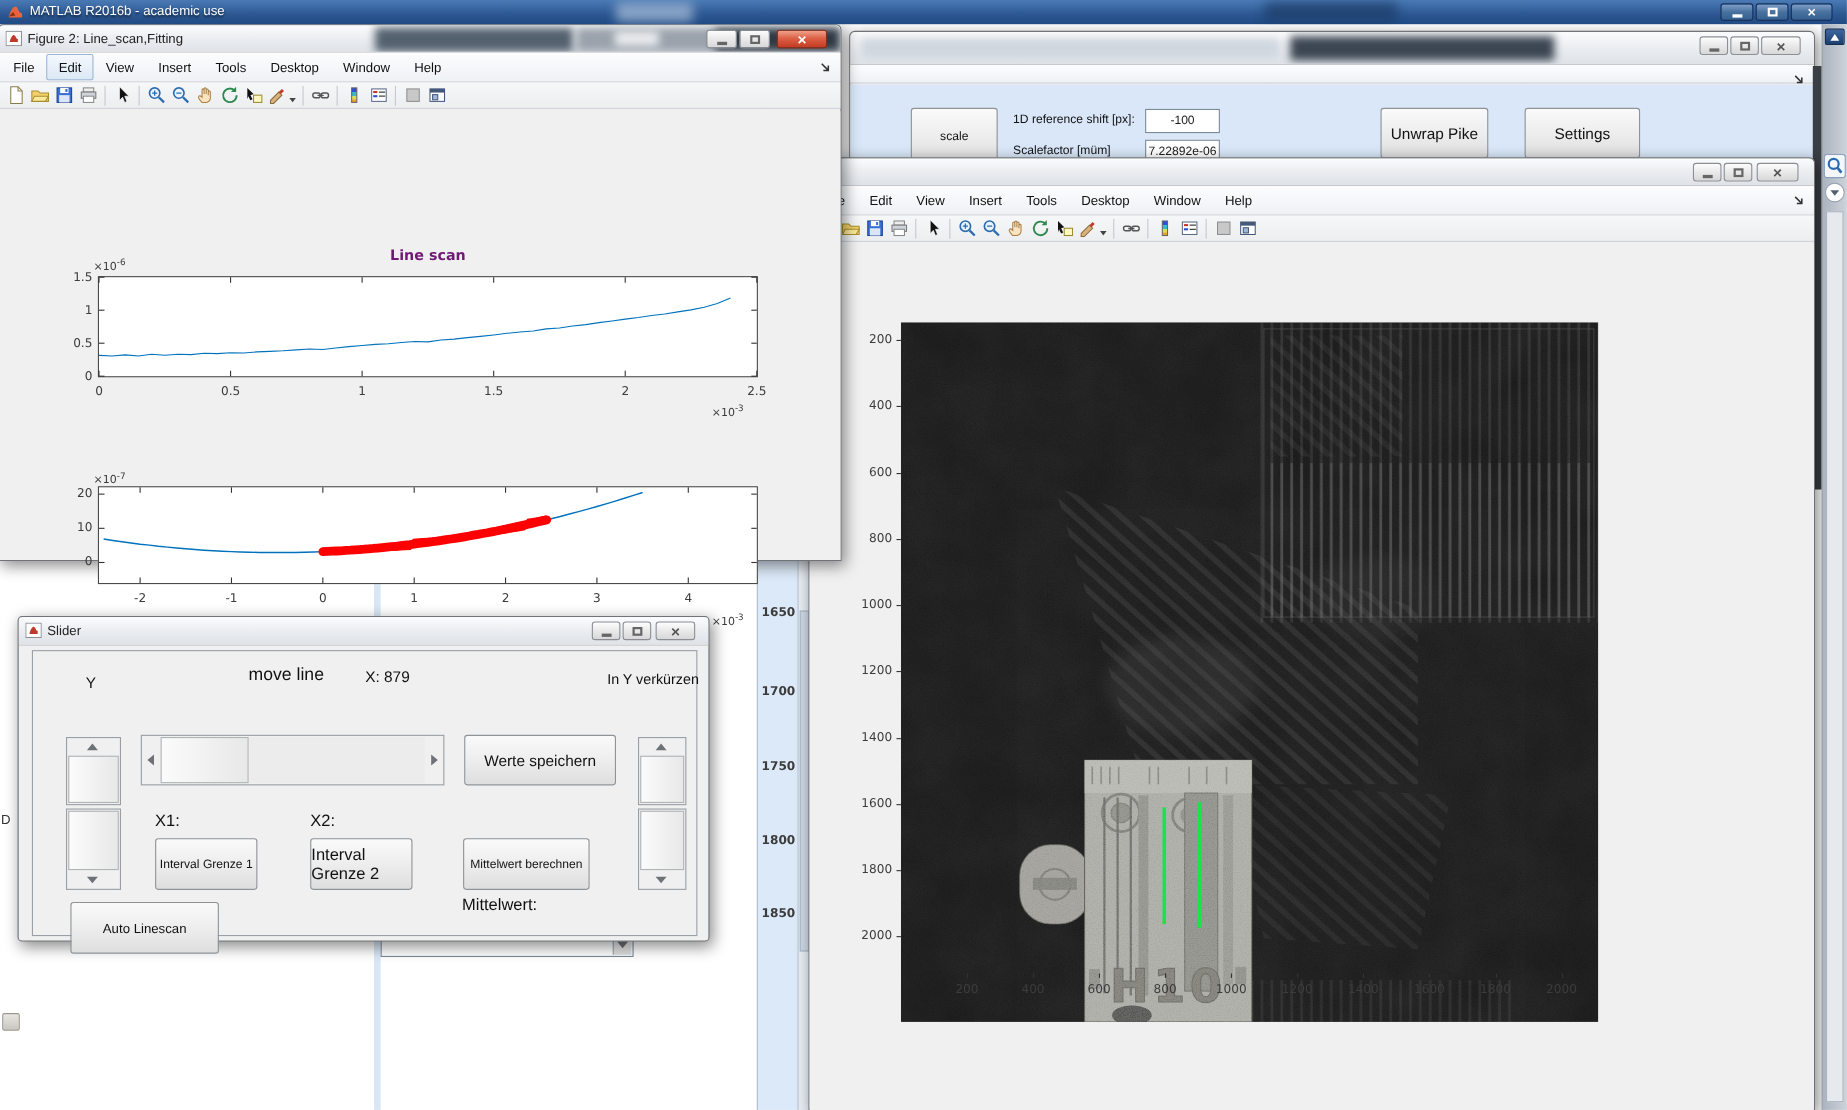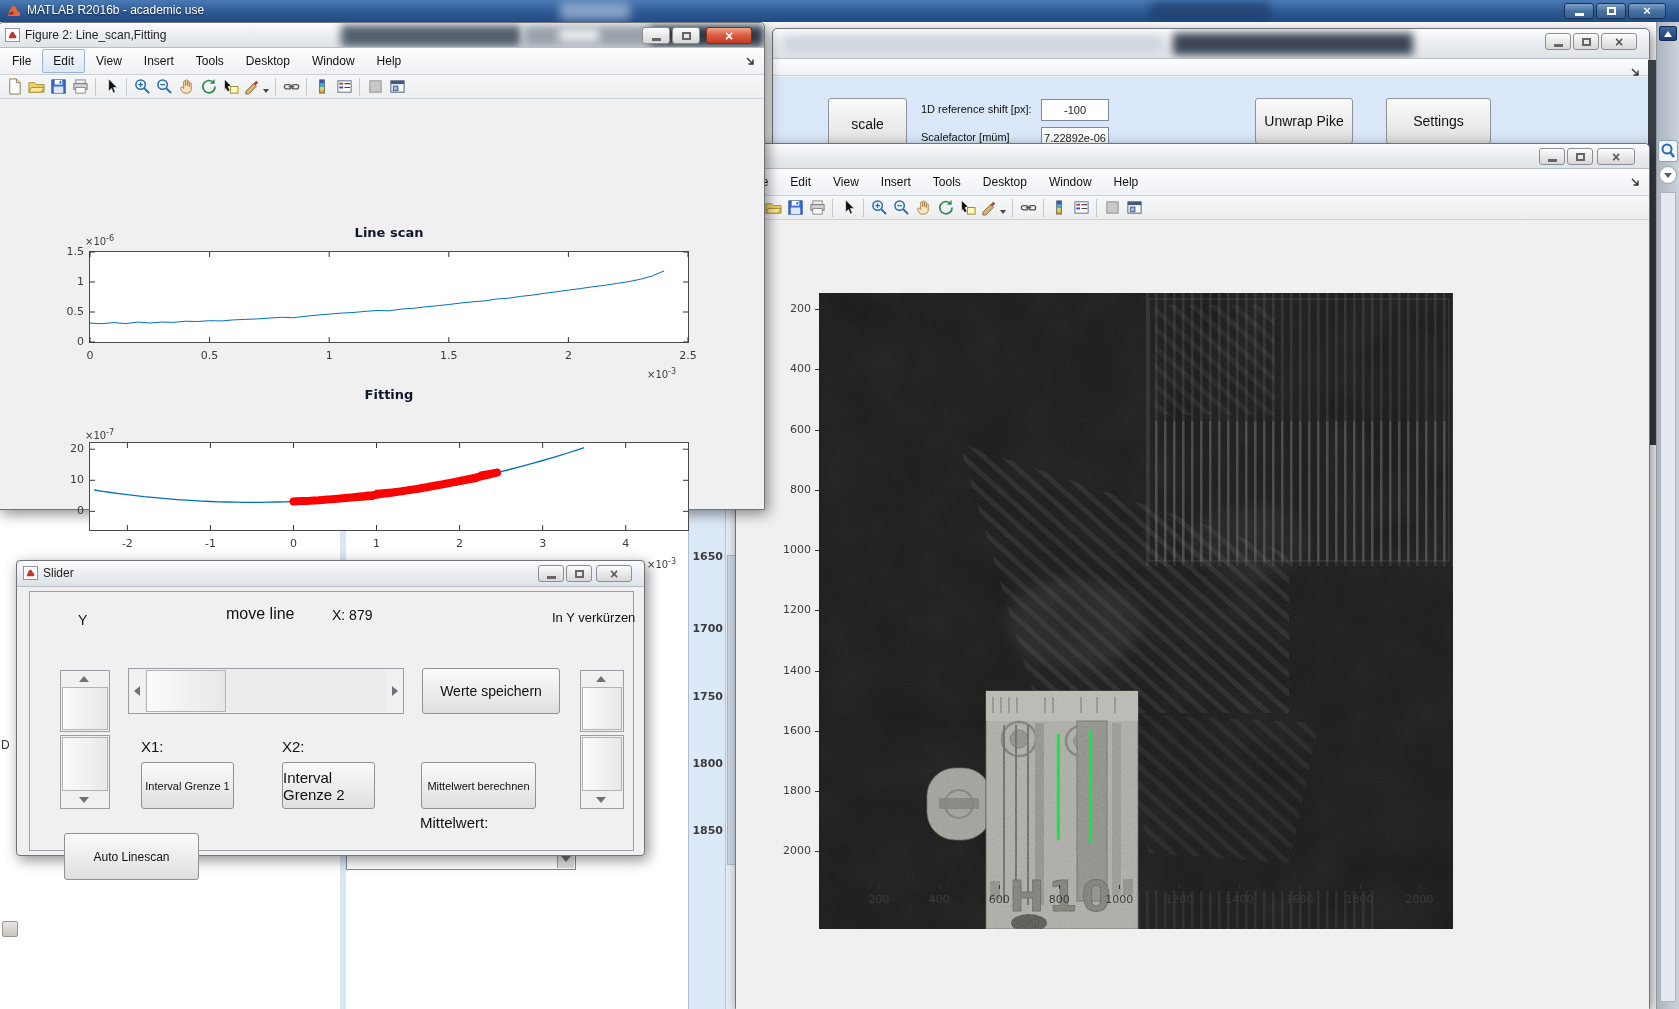--- a/index.html
+++ b/index.html
@@ -54,21 +54,21 @@
   .tbi svg { width:17px; height:17px; }
   .tb-sep { width:1px; height:18px; background:#c6c9cd; margin:0 3px; }
   .tb-caret { width:0; height:0; border-left:3px solid transparent; border-right:3px solid transparent; border-top:4px solid #444; margin:8px 1px 0 -1px; }
 
   
   .fig-canvas { position:absolute; background:#f0f0f0; }
   .axes { position:absolute; background:#fff; border:1px solid #4a4a4a; overflow:visible; }
   .axes svg { position:absolute; left:0; top:0; overflow:visible; }
   .tick-xlabel { position:absolute; width:44px; text-align:center; font-family:"DejaVu Sans",sans-serif; font-size:11px; color:#3c3c3c; }
   .tick-ylabel { position:absolute; width:42px; text-align:right; font-family:"DejaVu Sans",sans-serif; font-size:11px; color:#3c3c3c; }
-  .plot-title { position:absolute; text-align:center; font-family:"DejaVu Sans",sans-serif; font-weight:bold; font-size:13px; color:#0f172a; }
+  .plot-title { position:absolute; text-align:center; font-family:"DejaVu Sans",sans-serif; font-weight:bold; font-size:13px; color:#701a75; }
   .exp-label { position:absolute; font-family:"DejaVu Sans",sans-serif; font-size:10px; color:#3c3c3c; }
   .exp-label sup { font-size:8px; }
 
   
   .uibtn { position:absolute; border:1px solid #8f9396; border-radius:3px;
     background:linear-gradient(#fafafa,#ececec 55%,#dedede); display:flex; align-items:center; justify-content:center;
     font-size:12px; color:#111; }
   .uifield { position:absolute; background:#fff; border:1px solid #7a8a99; display:flex; align-items:center; justify-content:center; font-size:11px; }
   .uilabel { position:absolute; font-size:11px; color:#111; white-space:nowrap; }
   .vscroll { position:absolute; border:1px solid #9a9ea2; background:#f0f0f0; }
@@ -130,21 +130,21 @@
       <span class="ctl" style="right:12px; width:36px;">
           <span class="g-x">×</span>
         </span>
     </div>
     <div class="menubar" style="height:17px;">
       <svg class="dock-arrow" viewBox="0 0 11 11">
           <path d="M2 2 L8 8 M8 3.5 V8 H3.5" stroke="#333" stroke-width="1.4" fill="none"></path>
         </svg>
     </div>
     <div style="position:absolute; left:0; top:48px; right:0; bottom:0; background:#d9e7f8;">
-      <div class="uibtn" style="left:55px; top:21px; width:79px; height:51px; font-size:14px;">scale</div>
+      <div class="uibtn" style="left:55px; top:21px; width:79px; height:51px; font-size:11px;">scale</div>
       <span class="uilabel" style="left:148px; top:26px;">1D reference shift [px]:</span>
       <div class="uifield" style="left:268px; top:22px; width:68px; height:22px;">-100</div>
       <span class="uilabel" style="left:148px; top:54px;">Scalefactor [müm]</span>
       <div class="uifield" style="left:268px; top:50px; width:68px; height:22px;">7.22892e-06</div>
       <div class="uibtn" style="left:482px; top:21px; width:98px; height:46px; font-size:14px;">Unwrap Pike</div>
       <div class="uibtn" style="left:613px; top:21px; width:105px; height:46px; font-size:14px;">Settings</div>
     </div>
   </div>
   <div class="abs" style="left:1648px; top:60px; width:8px; height:385px; background:#3a3f46;"></div>
 
@@ -607,21 +607,20 @@
           <span class="tick-xlabel" style="left: 336.8px; top: 97px;">1.5</span>
           <span class="tick-xlabel" style="left: 456.4px; top: 97px;">2</span>
           <span class="tick-xlabel" style="left: 576px; top: 97px;">2.5</span>
           <span class="tick-ylabel" style="left: -48px; top: 83px;">0</span>
           <span class="tick-ylabel" style="left: -48px; top: 53px;">0.5</span>
           <span class="tick-ylabel" style="left: -48px; top: 23px;">1</span>
           <span class="tick-ylabel" style="left: -48px; top: -7px;">1.5</span>
         </div>
       <div class="exp-label" style="left:648px; top:266px;"><span>×10</span><sup>-3</sup></div>
 
-      <div class="plot-title" style="left:90px; top:286px; width:600px;">Fitting</div>
       <div class="exp-label" style="left:86px; top:327px;"><span>×10</span><sup>-7</sup></div>
       <div class="axes" id="axes-fitting" style="left:90px; top:341px; width:600px; height:89px;">
           <svg width="598" height="87">
             <line x1="37.375000000000014" y1="0" x2="37.375000000000014" y2="5" stroke="#333"></line>
             <line x1="37.375000000000014" y1="82" x2="37.375000000000014" y2="87" stroke="#333"></line>
             <line x1="120.43055555555556" y1="0" x2="120.43055555555556" y2="5" stroke="#333"></line>
             <line x1="120.43055555555556" y1="82" x2="120.43055555555556" y2="87" stroke="#333"></line>
             <line x1="203.48611111111111" y1="0" x2="203.48611111111111" y2="5" stroke="#333"></line>
             <line x1="203.48611111111111" y1="82" x2="203.48611111111111" y2="87" stroke="#333"></line>
             <line x1="286.5416666666667" y1="0" x2="286.5416666666667" y2="5" stroke="#333"></line>
@@ -706,21 +705,21 @@
         <span class="vs-thumb" style="top:1px; bottom:17px;"></span>
         <span class="arrow-down" style="left:15px; bottom:5px;"></span>
       </div>
 
       <span class="uilabel" style="left:111px; top:146px; font-size:15px;">X1:</span>
       <span class="uilabel" style="left:252px; top:146px; font-size:15px;">X2:</span>
       <div class="uibtn" style="left:111px; top:170px; width:93px; height:47px; font-size:11px;">Interval Grenze 1</div>
       <div class="uibtn" style="left:252px; top:170px; width:93px; height:47px; font-size:15px;">Interval Grenze 2</div>
       <div class="uibtn" style="left:391px; top:170px; width:115px; height:47px; font-size:11px;">Mittelwert berechnen</div>
       <span class="uilabel" style="left:390px; top:222px; font-size:15px;">Mittelwert:</span>
-      <div class="uibtn" style="left:34px; top:241px; width:135px; height:47px; font-size:12px; bottom:auto;">Auto Linescan</div>
+      <div class="uibtn" style="left:34px; top:228px; width:135px; height:47px; font-size:12px; bottom:auto;">Auto Linescan</div>
     </div>
   </div>
 
   <div class="abs" id="main-titlebar">
     <div class="blur-blob" style="left:560px; top:2px; width:70px; height:18px; background:#9db4d2; opacity:.8;"></div>
     <div class="blur-blob" style="left:1150px; top:2px; width:120px; height:18px; background:#1d3c66; opacity:.7;"></div>
     <svg style="position:absolute; left:6px; top:3px;" width="16" height="16" viewBox="0 0 16 16">
         <path d="M2 12 C4 6 6 3 8 3 C11 3 10 9 14 9 L14 13 L2 13 Z" fill="#e8643a"></path>
         <path d="M2 12 L6 8 L8 11 Z" fill="#8b2f12"></path>
       </svg>

